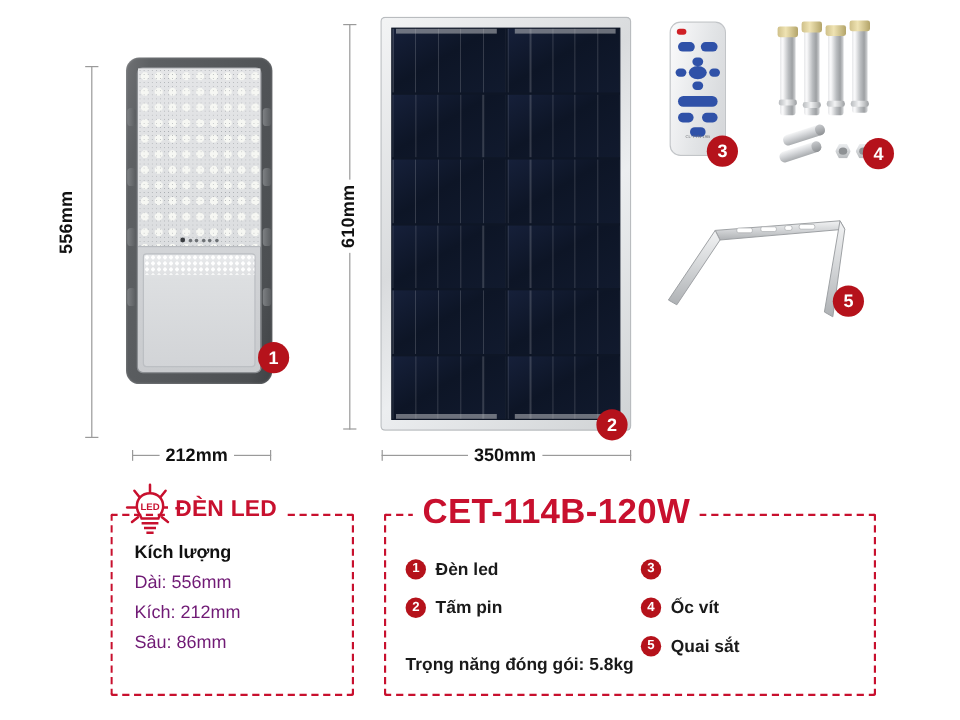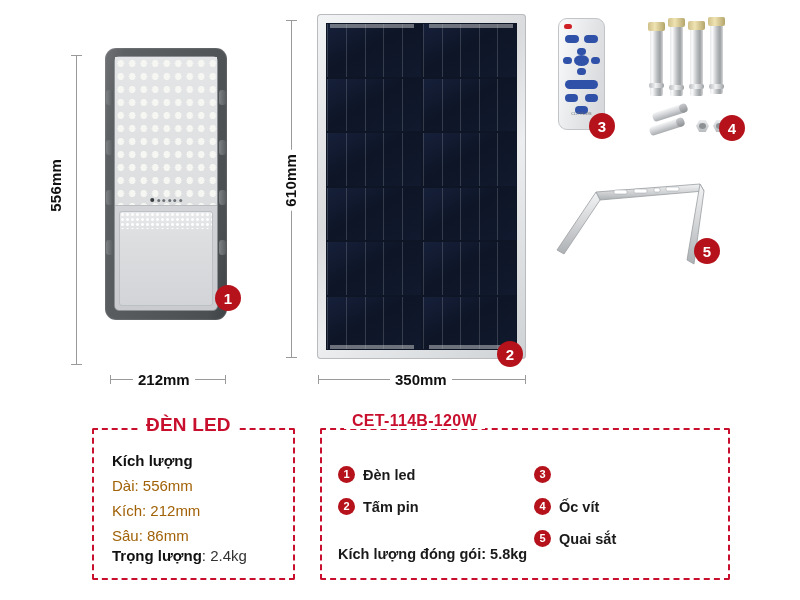--- a/index.html
+++ b/index.html
@@ -205,26 +205,26 @@
     border-radius: 2px;
   }
   #box-left { left: 92px; top: 428px; width: 203px; height: 152px; }
   #box-right { left: 320px; top: 428px; width: 410px; height: 152px; }
 
   .box-title {
     position: absolute; background: #ffffff; color: #C8102E;
     font-weight: bold; line-height: 1; white-space: nowrap;
   }
   #title-left { left: 46px; top: -15px; font-size: 19px; padding: 0 6px; letter-spacing: .2px; }
-  #title-right { left: 22px; top: -17px; font-size: 16px; padding: 0 8px; letter-spacing: .3px; }
+  #title-right { left: 22px; top: -17px; font-size: 29px; padding: 0 8px; letter-spacing: .3px; }
 
   .bulb-icon { position: absolute; left: 8px; top: -28px; width: 46px; height: 44px; }
 
   .spec-head { position: absolute; left: 18px; top: 22px; font-size: 15px; font-weight: bold; color: #111; }
-  .spec-line { position: absolute; left: 18px; font-size: 15px; color: #a16207; }
+  .spec-line { position: absolute; left: 18px; font-size: 15px; color: #701a75; }
   .spec-weight { position: absolute; left: 18px; bottom: 14px; font-size: 15px; color: #333; }
   .spec-weight b { color: #111; }
 
   .legend-item { position: absolute; display: flex; align-items: flex-start; gap: 8px; }
   .legend-text { font-size: 14.5px; font-weight: bold; color: #1a1a1a; line-height: 1.25; }
   .pack-weight { position: absolute; left: 16px; bottom: 16px; font-size: 14.5px; font-weight: bold; color: #1a1a1a; }
 </style>
 </head>
 <body>
 
@@ -348,29 +348,44 @@
       <polygon points="148,16 152,23 142,96 135,92" fill="url(#mg)" stroke="#9b9ea1" stroke-width="0.8"></polygon>
       <rect x="62" y="22" width="13" height="4" rx="1.6" fill="#ffffff" stroke="#a8abae" stroke-width="0.6"></rect>
       <rect x="82" y="21" width="13" height="4" rx="1.6" fill="#ffffff" stroke="#a8abae" stroke-width="0.6"></rect>
       <rect x="102" y="20" width="6" height="4" rx="1.6" fill="#ffffff" stroke="#a8abae" stroke-width="0.6"></rect>
       <rect x="114" y="19" width="13" height="4" rx="1.6" fill="#ffffff" stroke="#a8abae" stroke-width="0.6"></rect>
     </svg>
   </div>
   <div class="badge badge-lg" style="left:694px; top:238px;">5</div>
 
   <div class="info-box" id="box-left">
+    <div class="bulb-icon">
+      <svg width="46" height="44" viewBox="0 0 46 44">
+        <g stroke="#C8102E" stroke-width="2.1" stroke-linecap="round" fill="none">
+          <line x1="23" y1="2" x2="23" y2="8"></line>
+          <line x1="10" y1="7" x2="14" y2="12"></line>
+          <line x1="36" y1="7" x2="32" y2="12"></line>
+          <line x1="4" y1="21" x2="11" y2="21"></line>
+          <line x1="42" y1="21" x2="35" y2="21"></line>
+          <line x1="8" y1="33" x2="13" y2="29"></line>
+          <line x1="38" y1="33" x2="33" y2="29"></line>
+        </g>
+        <path d="M23 9 c-7 0 -11 5 -11 11 c0 5 3 7 4 10 l14 0 c1 -3 4 -5 4 -10 c0 -6 -4 -11 -11 -11 z" fill="none" stroke="#C8102E" stroke-width="2.1"></path>
+        <line x1="16" y1="34" x2="30" y2="34" stroke="#C8102E" stroke-width="2"></line>
+        <line x1="18" y1="38" x2="28" y2="38" stroke="#C8102E" stroke-width="2"></line>
+        <line x1="20" y1="42" x2="26" y2="42" stroke="#C8102E" stroke-width="2"></line>
+        <text x="23" y="23" font-family="Liberation Sans, sans-serif" font-size="8" font-weight="bold" fill="#C8102E" text-anchor="middle">LED</text>
+      </svg>
+    </div>
     <div class="box-title" id="title-left">ĐÈN LED</div>
 
     <div class="spec-head">Kích lượng</div>
     <div class="spec-line" style="top:47px;">Dài: 556mm</div>
     <div class="spec-line" style="top:72px;">Kích: 212mm</div>
     <div class="spec-line" style="top:97px;">Sâu: 86mm</div>
-    <div class="spec-weight">
-      <b>Trọng lượng</b><span>: 2.4kg</span>
-    </div>
   </div>
 
   <div class="info-box" id="box-right">
     <div class="box-title" id="title-right">CET-114B-120W</div>
 
     <div class="legend-item" style="left:16px; top:36px;">
       <span class="badge badge-sm" style="position:relative;">1</span>
       <span class="legend-text">Đèn led</span>
     </div>
 
@@ -386,16 +401,16 @@
     <div class="legend-item" style="left:212px; top:68px;">
       <span class="badge badge-sm" style="position:relative;">4</span>
       <span class="legend-text">Ốc vít</span>
     </div>
 
     <div class="legend-item" style="left:212px; top:100px;">
       <span class="badge badge-sm" style="position:relative;">5</span>
       <span class="legend-text">Quai sắt</span>
     </div>
 
-    <div class="pack-weight">Kích lượng đóng gói:  5.8kg</div>
+    <div class="pack-weight">Trọng năng đóng gói:  5.8kg</div>
   </div>
 
 </div>
 
 </body></html>

